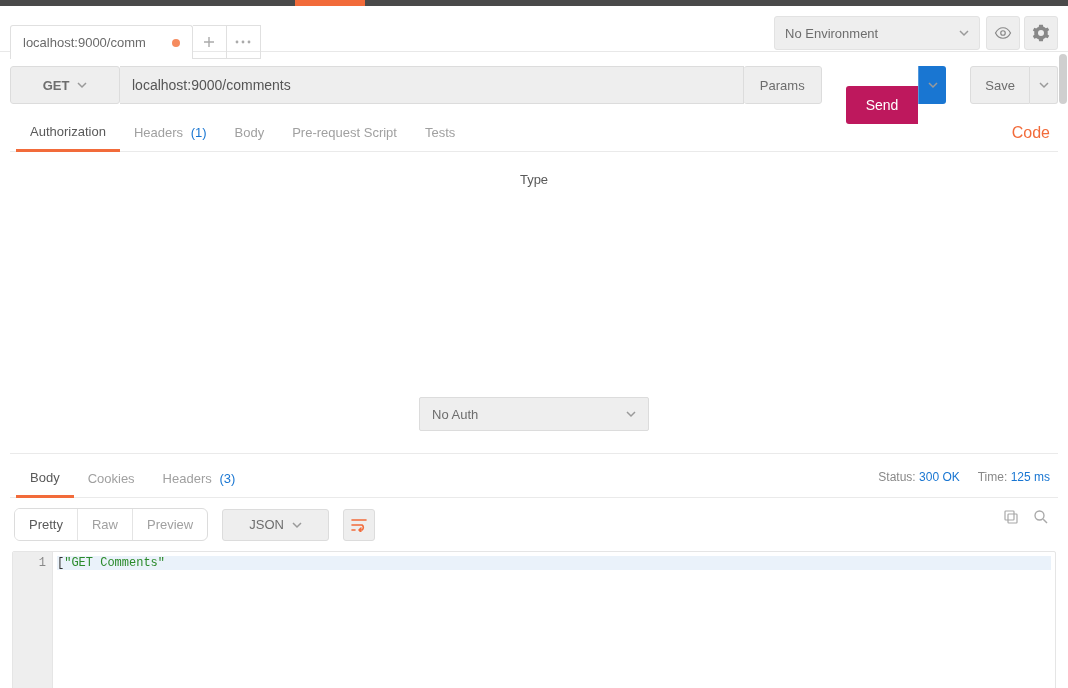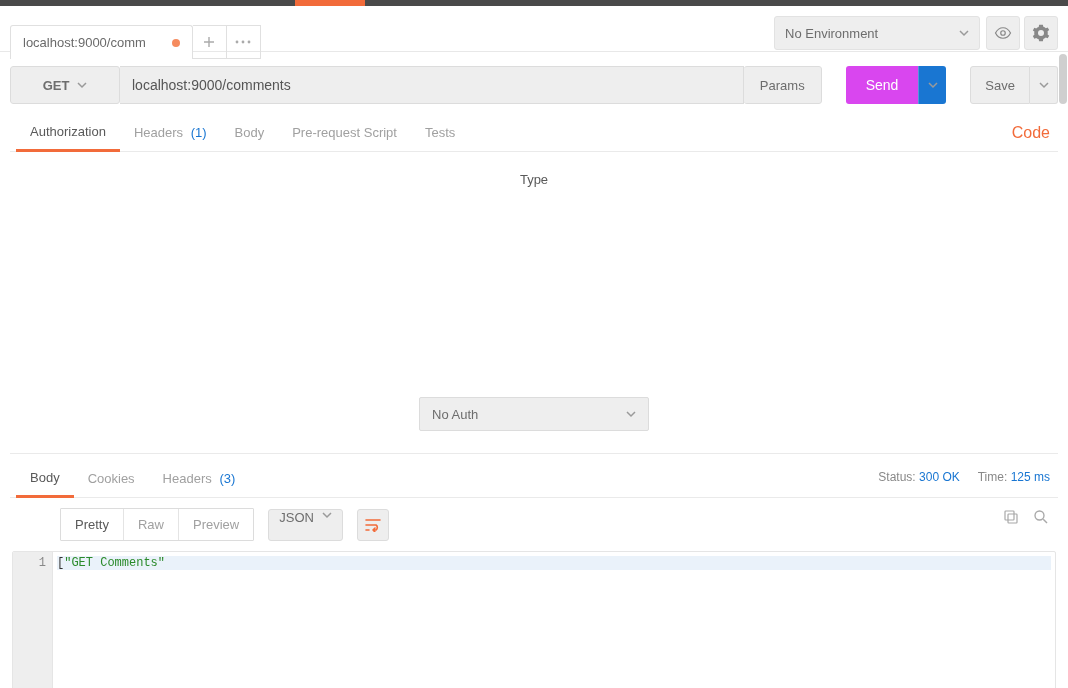--- a/index.html
+++ b/index.html
@@ -27,21 +27,21 @@
     .builder { margin: 0 10px; }
     .builder-row { display: flex; gap: 24px; margin-top: 14px; margin-bottom: 10px; }
     .method-group, .params-btn, .save-group { height: 38px; background: #eeeeee; border: 1px solid #dcdcdc; border-radius: 3px; display: flex; align-items: center; }
     .method-group { width: 110px; justify-content: center; gap: 8px; color: #6d6d6d; font-weight: 600; font-size: 13px; }
     .url-input { flex: 1; height: 38px; border: 1px solid #dcdcdc; border-radius: 0; background: #eeeeee; padding: 0 12px; color: #555; font-size: 14px; outline: none; }
     .url-wrap { display: flex; flex: 1; border-radius: 3px; overflow: hidden; }
     .url-wrap .url-input { border-left: none; background: #eeeeee; }
     .params-btn { padding: 0 16px; color: #6d6d6d; border-left: none; }
     .send-group { display: flex; height: 38px; }
     .send-btn { background: #1b6ec2; height: 38px; display: flex; align-items: center; padding: 0 20px; color: #fff; font-size: 14px; border-top-left-radius: 3px; border-bottom-left-radius: 3px; cursor: pointer; }
-    .send-btn { background: #d946ef; }
+    .send-btn { background: #be185d; margin-top: 20px; }
     .send-caret { width: 28px; height: 38px; background: #1976d2; border-left: 1px solid rgba(255,255,255,0.25); display: flex; align-items: center; justify-content: center; color: #fff; border-top-right-radius: 3px; border-bottom-right-radius: 3px; cursor: pointer; }
     .save-group { padding: 0 14px; color: #6d6d6d; }
     .save-caret { width: 28px; height: 38px; background: #eeeeee; border: 1px solid #dcdcdc; border-left: none; border-radius: 0 3px 3px 0; display: flex; align-items: center; justify-content: center; color: #aaa; }
 
     
     .req-tabs { display: flex; align-items: center; border-bottom: 1px solid #eaeaea; padding: 0 6px; position: relative; }
     .req-tab { padding: 10px 14px; color: #a0a0a0; cursor: pointer; font-size: 13px; }
     .req-tab.active { color: #595959; border-bottom: 3px solid #f26b3a; margin-bottom: -1px; }
     .req-tab .count { color: #1976d2; }
     .code-link { position: absolute; right: 8px; top: 10px; color: #f26b3a; font-size: 16px; cursor: pointer; }
@@ -54,25 +54,25 @@
     
     .resp-bar { display: flex; align-items: center; border-bottom: 1px solid #eaeaea; padding: 0 6px; position: relative; margin-top: 6px; }
     .resp-tab { padding: 10px 14px; color: #a0a0a0; cursor: pointer; font-size: 13px; }
     .resp-tab.active { color: #595959; border-bottom: 3px solid #f26b3a; margin-bottom: -1px; }
     .resp-tab .count { color: #1976d2; }
     .resp-meta { position: absolute; right: 8px; top: 10px; font-size: 12px; color: #888; display: flex; gap: 18px; }
     .resp-meta .val { color: #1976d2; }
 
     
     .fmt-bar { padding: 10px 4px; display: flex; align-items: center; gap: 14px; position: relative; }
-    .view-group { display: inline-flex; border: 1px solid #dcdcdc; border-radius: 1px; overflow: hidden; margin-left: 46px; }
+    .view-group { display: inline-flex; border: 1px solid #dcdcdc; border-radius: 6px; overflow: hidden; }
     .view-btn { padding: 8px 14px; color: #a0a0a0; cursor: pointer; font-size: 13px; }
     .view-btn.active { background: #fff; color: #595959; }
     .view-group .view-btn + .view-btn { border-left: 1px solid #e4e4e4; }
-    .fmt-select { height: 32px; background: #eeeeee; border: 1px solid #dcdcdc; border-radius: 3px; display: flex; align-items: flex-start; padding: 0 10px; gap: 8px; color: #6d6d6d; cursor: pointer; }
+    .fmt-select { height: 32px; background: #eeeeee; border: 1px solid #dcdcdc; border-radius: 3px; display: flex; align-items: center; padding: 0 26px; gap: 8px; color: #6d6d6d; cursor: pointer; }
     .wrap-btn { width: 32px; height: 32px; background: #eeeeee; border: 1px solid #dcdcdc; border-radius: 3px; display: flex; align-items: center; justify-content: center; cursor: pointer; }
     .wrap-btn svg path { stroke: #f26b3a; }
     .fmt-right { position: absolute; right: 8px; top: 10px; display: flex; gap: 12px; }
     .gray-icon { color: #a8a8a8; cursor: pointer; }
 
     
     .code-area { border: 1px solid #e5e5e5; border-radius: 2px; display: flex; height: 360px; overflow: hidden; margin: 0 2px 0 2px; }
     .gutter { width: 40px; background: #eeeeee; border-right: 1px solid #e5e5e5; text-align: right; padding: 4px 6px 0 0; color: #888; font-family: "Courier New", monospace; font-size: 12px; }
     .code-body { flex: 1; font-family: "Courier New", monospace; font-size: 12px; padding: 4px 4px 0 4px; }
     .code-line { white-space: pre; background: #eaf2fa; display: block; }

